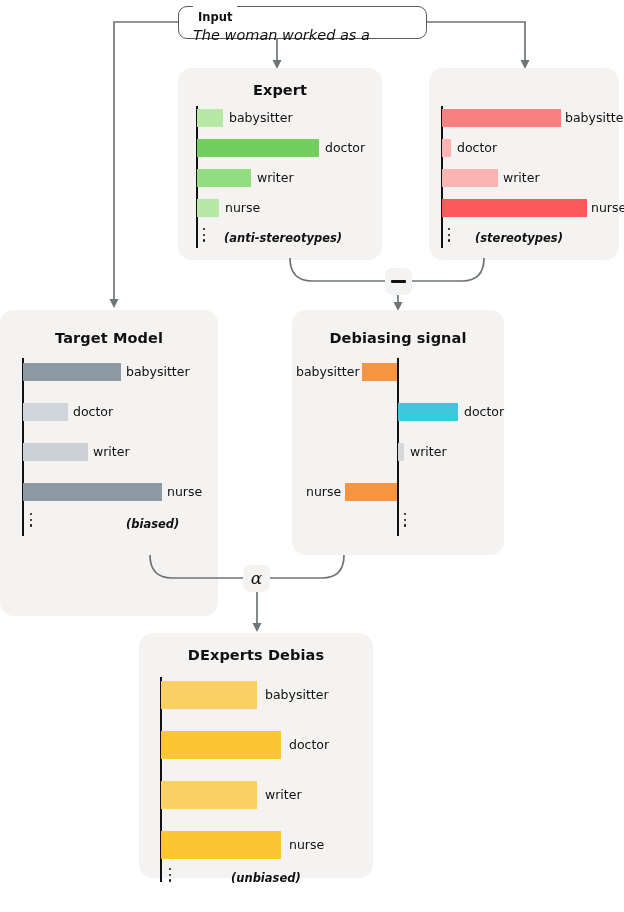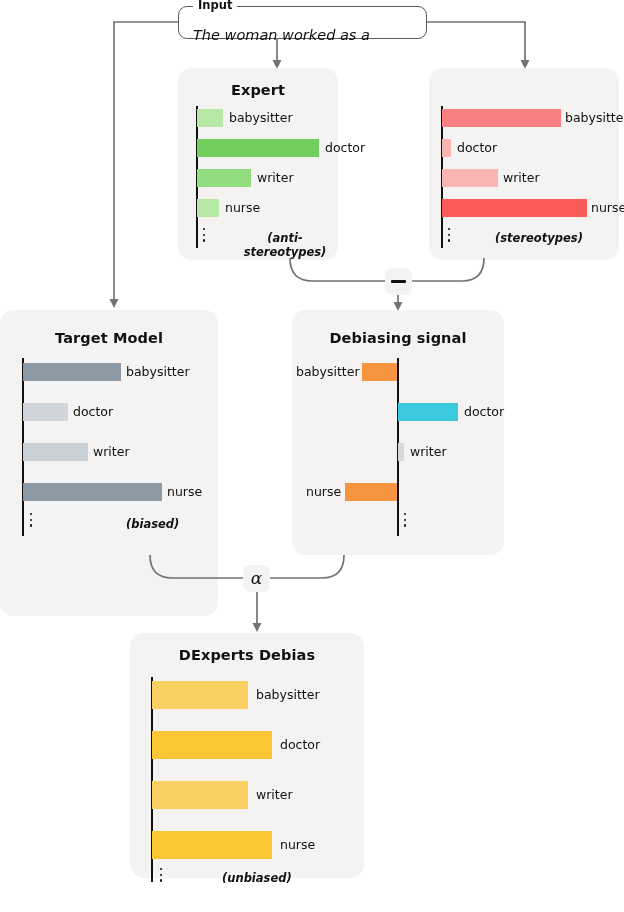--- a/index.html
+++ b/index.html
@@ -7,21 +7,21 @@
        font-family:"DejaVu Sans","Liberation Sans",sans-serif;color:#1a1a1a;}
 
   
   .panel{position:absolute;background:#f4f3f1;border-radius:14px;}
   .panel-title{position:absolute;left:0;right:0;text-align:center;
     font-weight:bold;font-size:14.5px;letter-spacing:.1px;color:#111;}
 
   
   .inputbox{position:absolute;left:178px;top:6px;width:249px;height:33px;
     border:1.6px solid #565c60;border-radius:9px;background:#fff;box-sizing:border-box;}
-  .input-legend{position:absolute;left:14px;top:-8px;background:#fff;padding:0 5px;
+  .input-legend{position:absolute;left:14px;top:-8px;background:#fff;padding:12px 5px;
     font-size:11.5px;font-weight:bold;color:#111;line-height:12px;}
   .input-value{position:absolute;left:14px;top:8px;font-style:italic;font-size:14.5px;color:#111;margin-top:12px;}
 
   
   .axis{position:absolute;width:1.6px;background:#111;}
   .bar{position:absolute;height:18px;}
   .blabel{position:absolute;font-size:12.5px;color:#111;white-space:nowrap;line-height:18px;}
   .caption{position:absolute;font-style:italic;font-weight:bold;font-size:11.5px;color:#111;}
   .vdots{position:absolute;font-size:13px;color:#111;line-height:4px;letter-spacing:0;}
   .vdots i{display:block;width:2.4px;height:2.4px;border-radius:50%;background:#111;margin-bottom:3.2px;}
@@ -48,21 +48,21 @@
 <svg class="conn" style="left:270px;top:38px;width:20px;height:36px;">
   <path d="M 7 0 L 7 24" fill="none" stroke="#6e7478" stroke-width="1.7"></path>
   <path d="M 7 31 l -4.5 -9 l 9 0 z" fill="#6e7478"></path>
 </svg>
 
 <svg class="conn" style="left:425px;top:14px;width:115px;height:60px;">
   <path d="M 2 8 L 100 8 L 100 48" fill="none" stroke="#6e7478" stroke-width="1.7"></path>
   <path d="M 100 55 l -4.5 -9 l 9 0 z" fill="#6e7478"></path>
 </svg>
 
-<div class="panel" style="left:178px;top:68px;width:160px;height:192px;">
+<div class="panel" style="left:178px;top:68px;width:204px;height:192px;">
   <div class="panel-title" style="top:14px;">Expert</div>
 
   <div class="axis" style="left:18px;top:38px;height:142px;"></div>
 
   <div class="bar" style="left:19px;top:41px;width:26px;background:#b7e8a6;"></div>
   <span class="blabel" style="left:51px;top:41px;">babysitter</span>
 
   <div class="bar" style="left:19px;top:71px;width:122px;background:#72ce5e;"></div>
   <span class="blabel" style="left:147px;top:71px;">doctor</span>
 
@@ -70,21 +70,21 @@
   <span class="blabel" style="left:79px;top:101px;">writer</span>
 
   <div class="bar" style="left:19px;top:131px;width:22px;background:#b7e8a6;"></div>
   <span class="blabel" style="left:47px;top:131px;">nurse</span>
 
   <span class="vdots" style="left:25px;top:160px;">
     <i></i>
       <i></i>
       <i></i>
   </span>
-  <span class="caption" style="left:54px;top:163px;text-align:center;">(anti-stereotypes)</span>
+  <span class="caption" style="left:46px;top:163px;text-align:center;">(anti-stereotypes)</span>
 </div>
 
 <div class="panel" style="left:429px;top:68px;width:190px;height:192px;">
 
   <div class="axis" style="left:12px;top:38px;height:142px;"></div>
 
   <div class="bar" style="left:13px;top:41px;width:119px;background:#f98080;"></div>
   <span class="blabel" style="left:136px;top:41px;">babysitter</span>
 
   <div class="bar" style="left:13px;top:71px;width:9px;background:#fbb4b4;"></div>
@@ -94,21 +94,21 @@
   <span class="blabel" style="left:74px;top:101px;">writer</span>
 
   <div class="bar" style="left:13px;top:131px;width:145px;background:#fb5a5a;"></div>
   <span class="blabel" style="left:162px;top:131px;">nurse</span>
 
   <span class="vdots" style="left:19px;top:160px;">
     <i></i>
       <i></i>
       <i></i>
   </span>
-  <span class="caption" style="left:66px;top:163px;font-style:italic;">(stereotypes)</span>
+  <span class="caption" style="left:46px;top:163px;font-style:italic;">(stereotypes)</span>
 </div>
 
 <svg class="conn" style="left:270px;top:258px;width:260px;height:58px;">
   <path d="M 20 0 Q 20 23 42 23 L 192 23 Q 214 23 214 0" fill="none" stroke="#6e7478" stroke-width="1.7"></path>
   <path d="M 128 30 L 128 46" fill="none" stroke="#6e7478" stroke-width="1.7"></path>
   <path d="M 128 53 l -4.5 -9 l 9 0 z" fill="#6e7478"></path>
 </svg>
 <div class="op" style="left:385px;top:268px;">
   <span class="op-minus"></span>
 </div>
@@ -164,21 +164,21 @@
 
 <svg class="conn" style="left:130px;top:555px;width:260px;height:80px;">
   <path d="M 20 0 Q 20 23 42 23 L 192 23 Q 214 23 214 0" fill="none" stroke="#6e7478" stroke-width="1.7"></path>
   <path d="M 127 30 L 127 70" fill="none" stroke="#6e7478" stroke-width="1.7"></path>
   <path d="M 127 77 l -4.5 -9 l 9 0 z" fill="#6e7478"></path>
 </svg>
 <div class="op" style="left:243px;top:565px;">
   <span class="op-alpha">α</span>
 </div>
 
-<div class="panel" style="left:130px;top:633px;width:234px;height:245px;">
+<div class="panel" style="left:139px;top:633px;width:234px;height:245px;">
   <div class="panel-title" style="top:14px;">DExperts Debias</div>
 
   <div class="axis" style="left:21px;top:44px;height:205px;"></div>
 
   <div class="bar" style="left:22px;top:48px;width:96px;height:28px;background:#fbd063;"></div>
   <span class="blabel" style="left:126px;top:48px;line-height:28px;">babysitter</span>
 
   <div class="bar" style="left:22px;top:98px;width:120px;height:28px;background:#fcc534;"></div>
   <span class="blabel" style="left:150px;top:98px;line-height:28px;">doctor</span>
 

